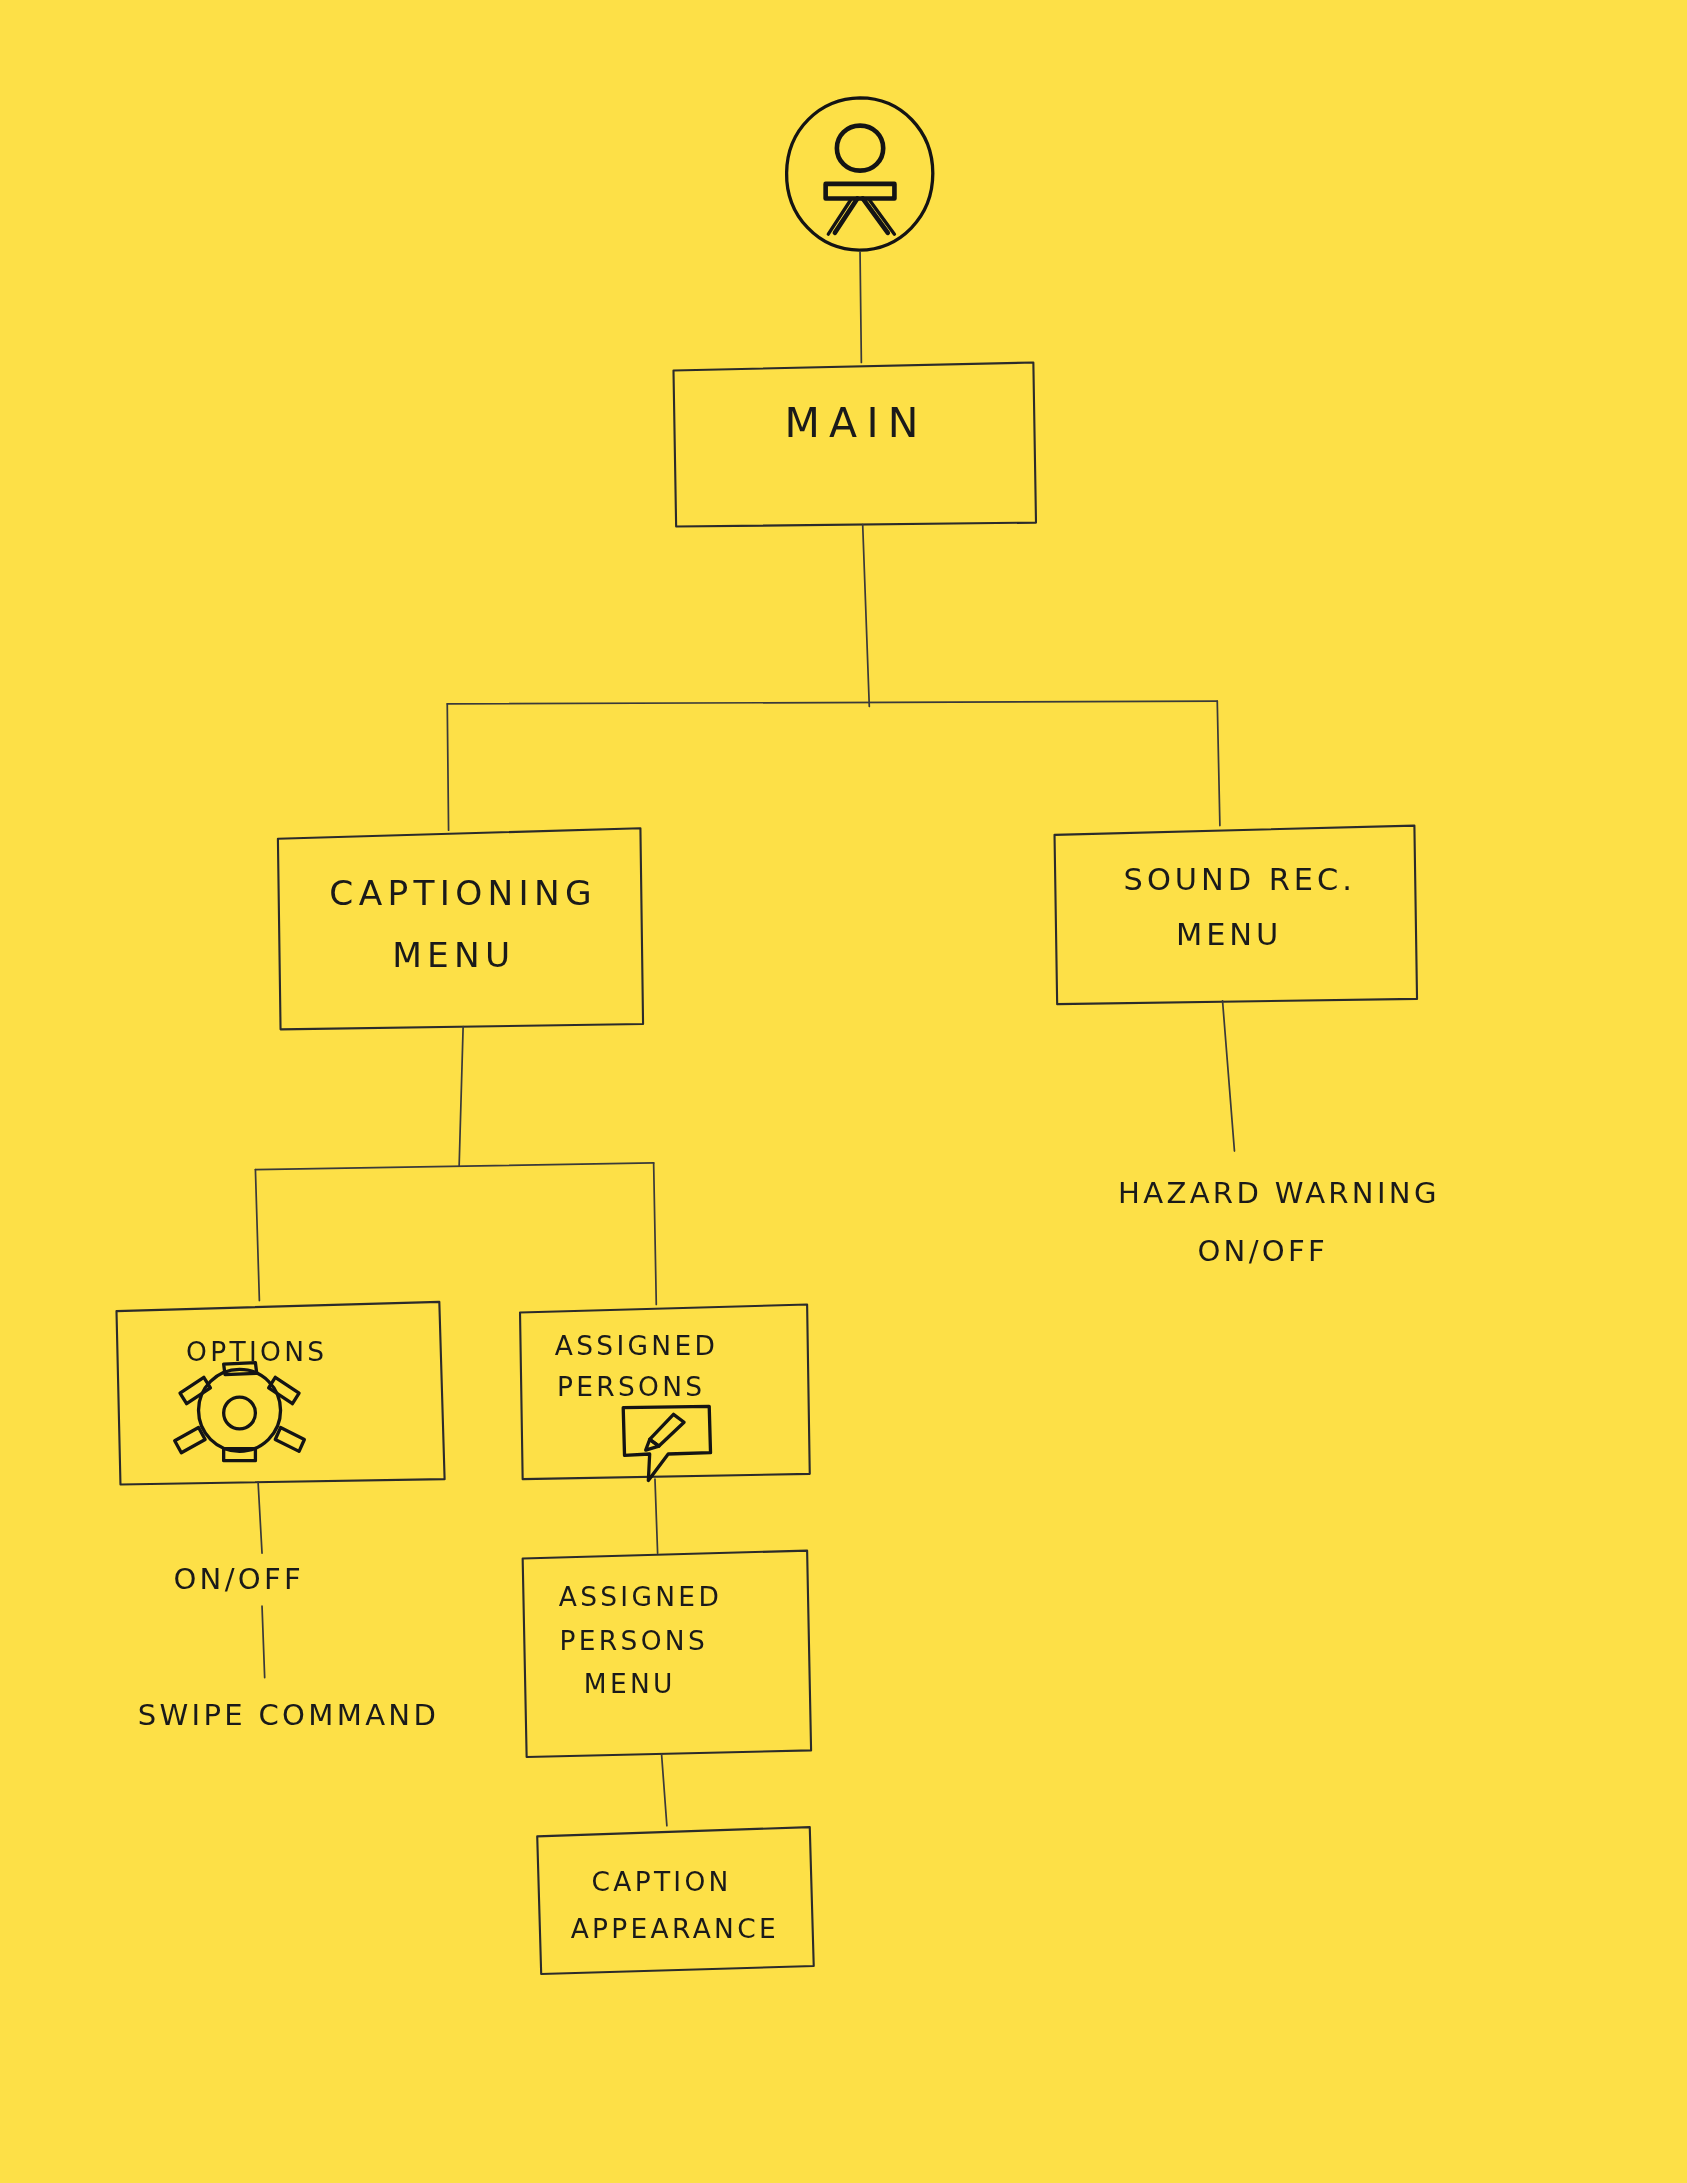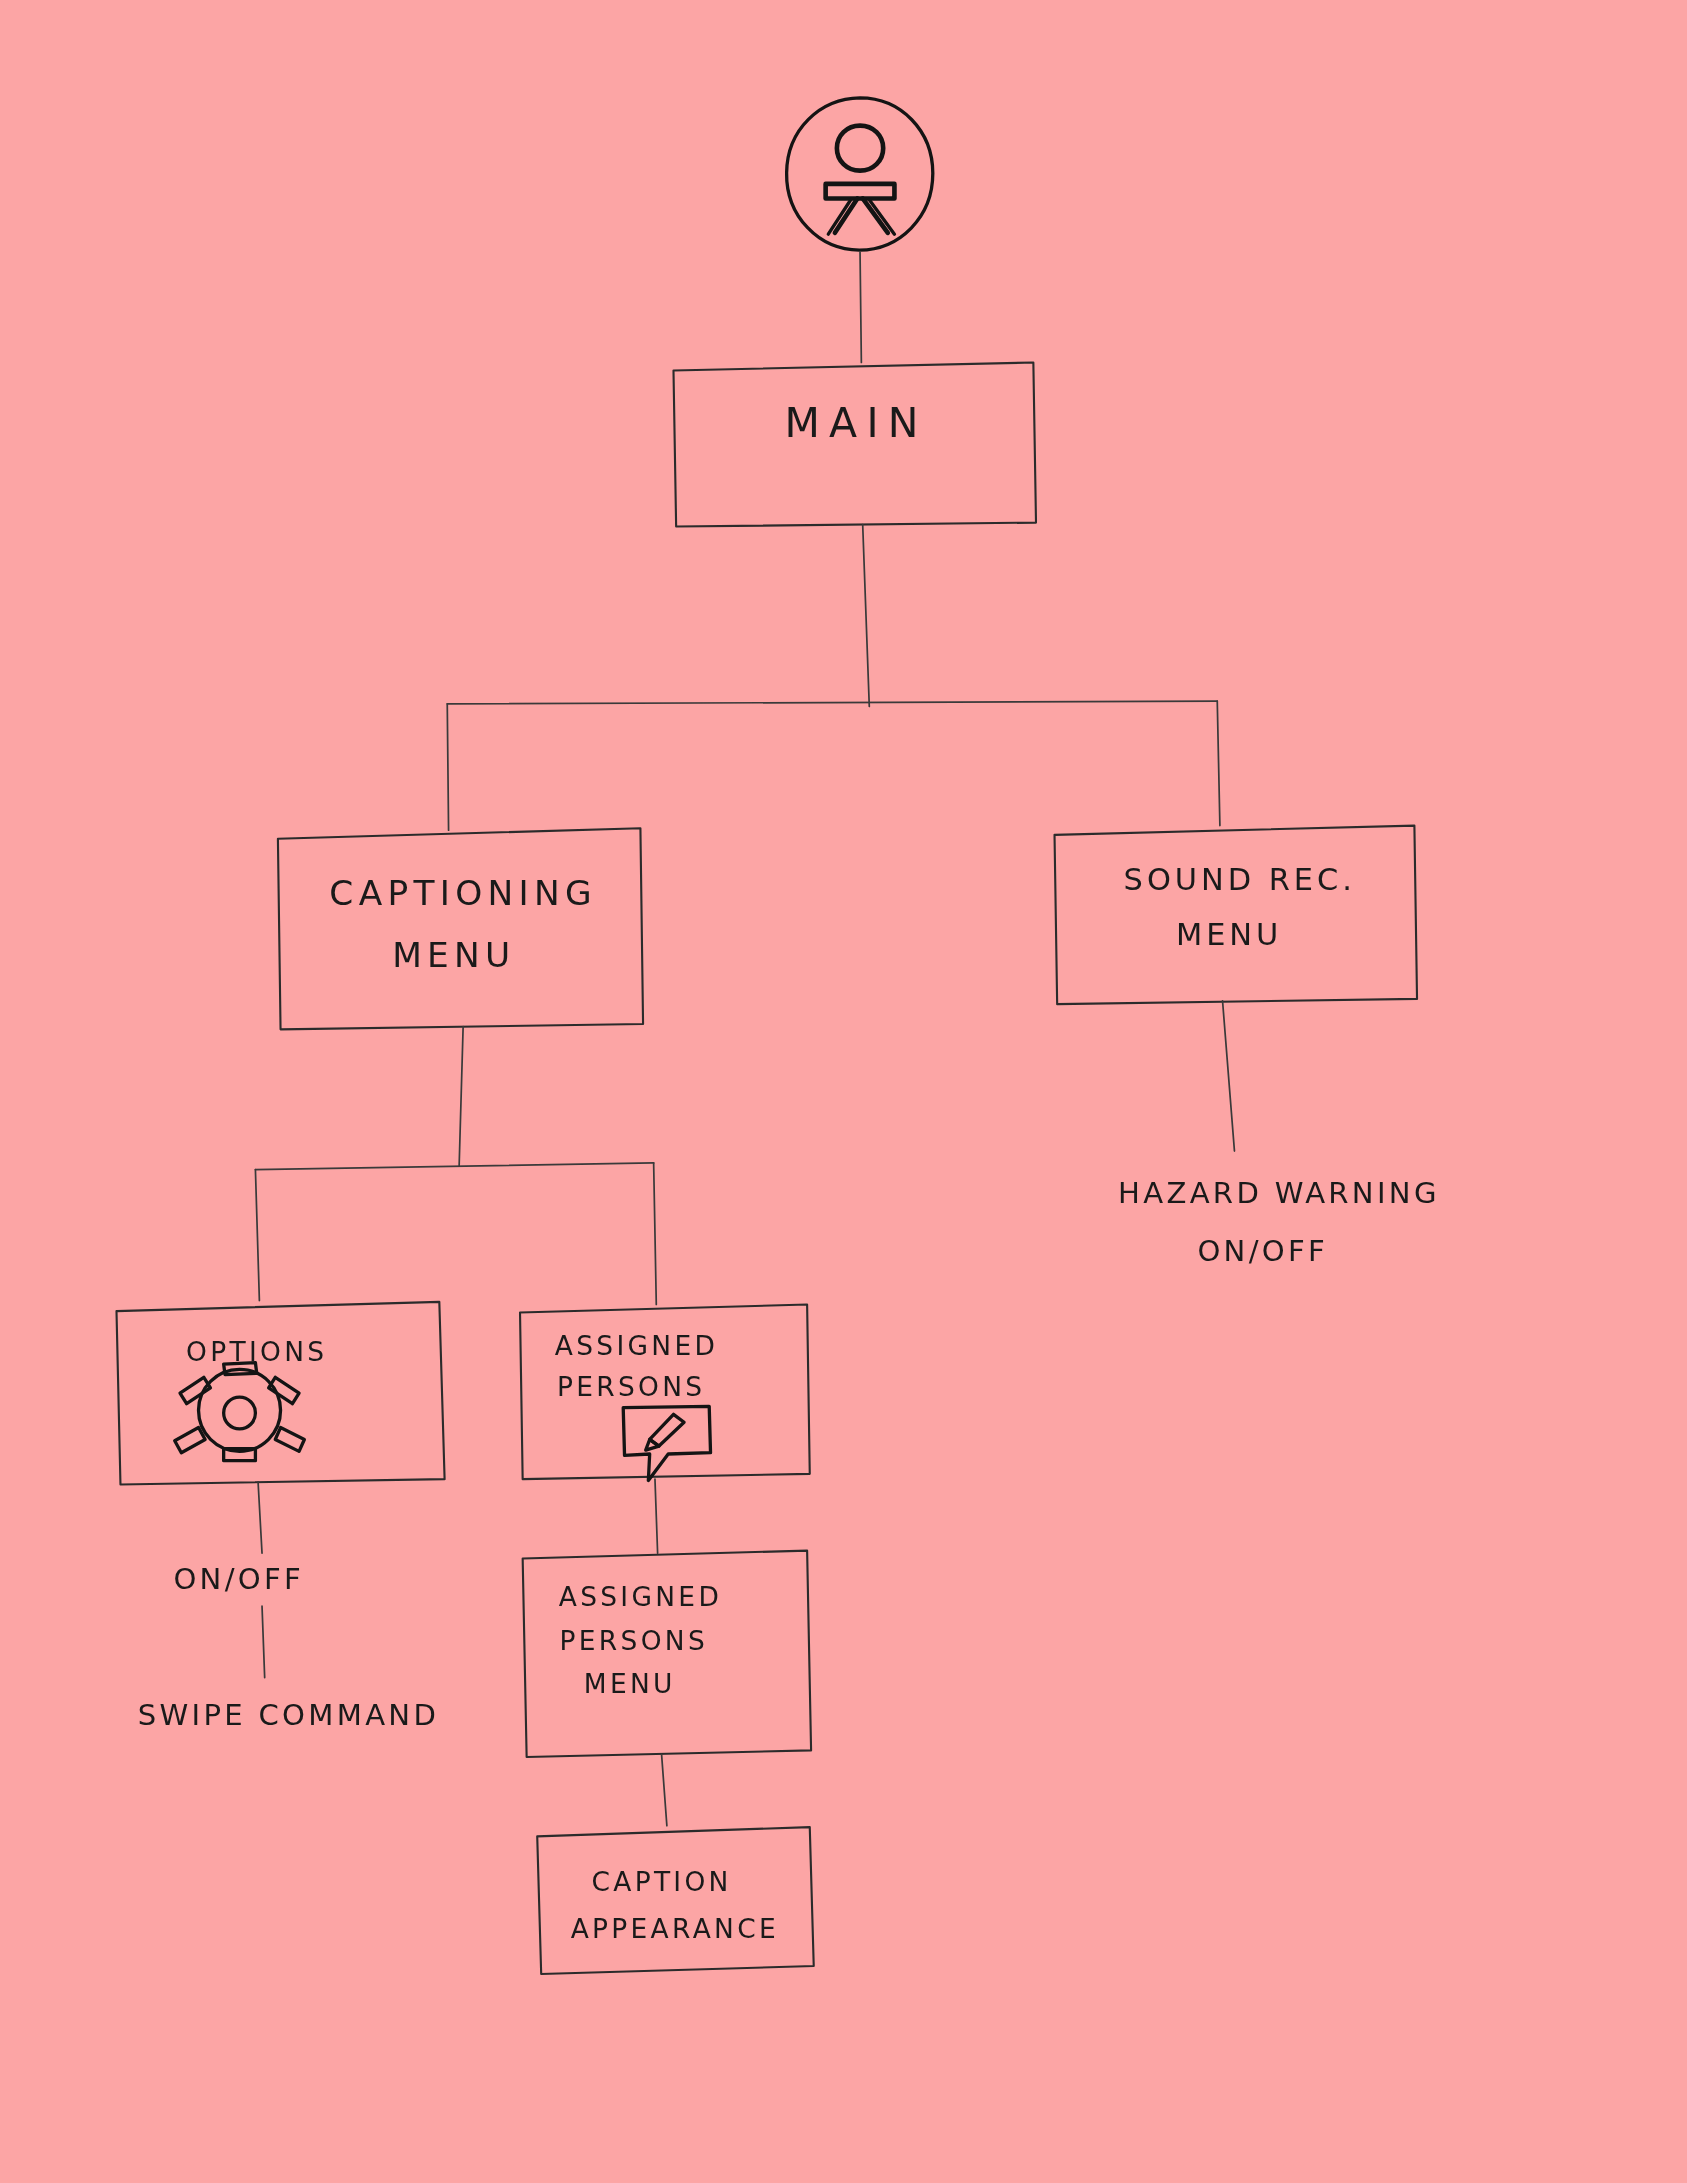--- a/index.html
+++ b/index.html
@@ -11,21 +11,21 @@
   body {
     width: 1687px;
     height: 2183px;
     position: relative;
     font-family: "DejaVu Sans", sans-serif;
     overflow: hidden;
   }
   #sheet {
     position: absolute;
     inset: 0;
-    background: #fca5a5;
+    background: #fde047;
   }
   
   #canvas {
     position: absolute;
     left: 0;
     top: 0;
     width: 1687px;
     height: 2183px;
   }
   .node-label {

